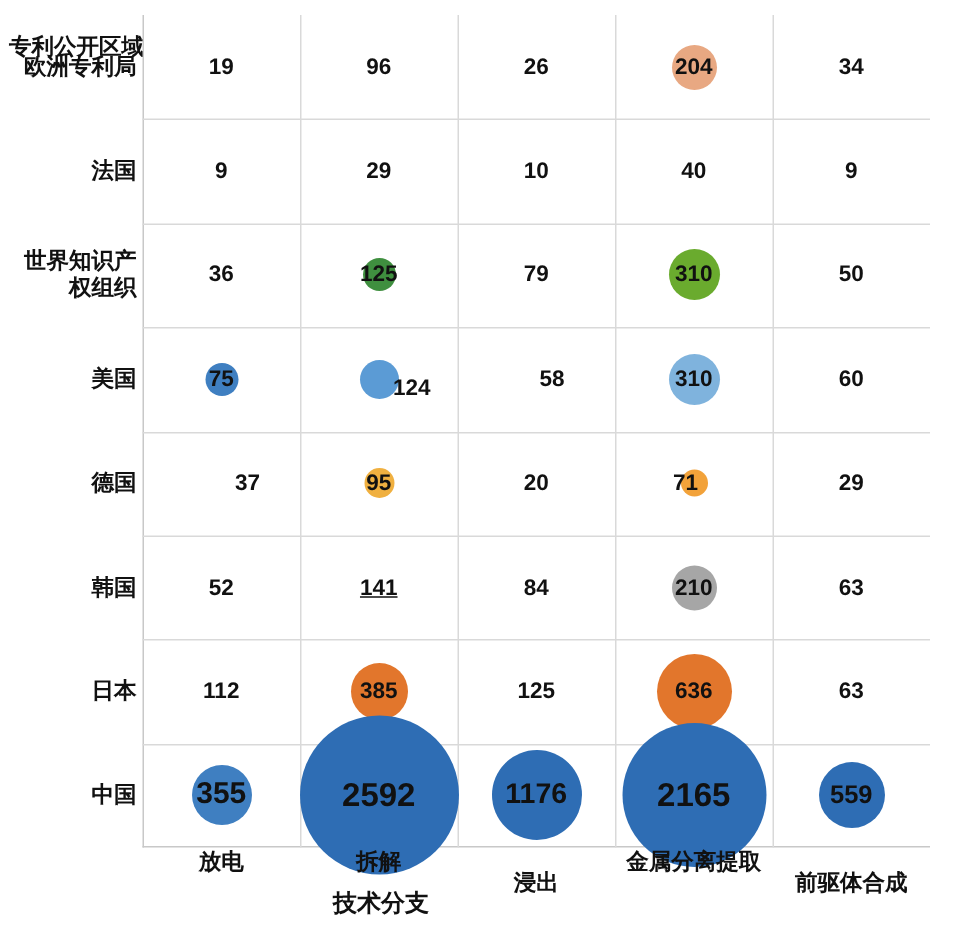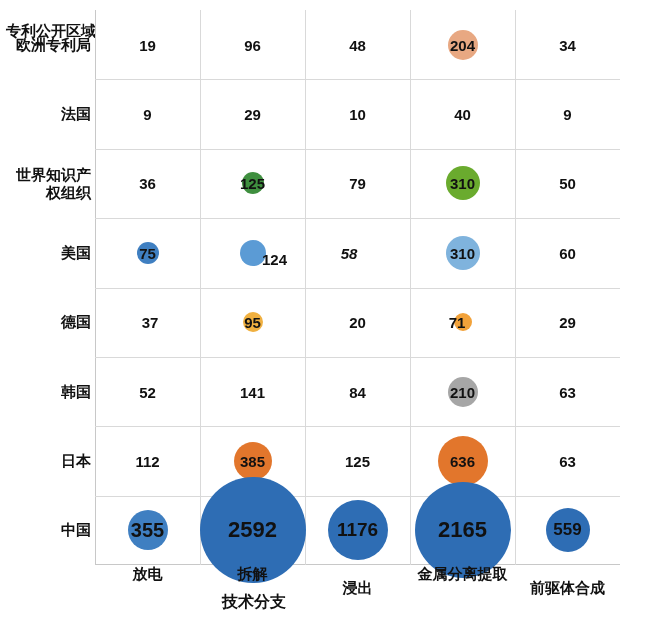--- a/index.html
+++ b/index.html
@@ -151,37 +151,37 @@
       <div class="bubble" style="left: 157.5px; top: 520.312px; width: 106px; height: 106px; background: rgb(46, 109, 180);"></div>
       <div class="value-label" style="left: 157.5px; top: 520.312px; font-size: 22px;">2592</div>
       <div class="bubble" style="left: 262.5px; top: 520.312px; width: 60px; height: 60px; background: rgb(46, 109, 180);"></div>
       <div class="value-label" style="left: 262.5px; top: 520.312px; font-size: 19px;">1176</div>
       <div class="bubble" style="left: 367.5px; top: 520.312px; width: 96px; height: 96px; background: rgb(46, 109, 180);"></div>
       <div class="value-label" style="left: 367.5px; top: 520.312px; font-size: 22px;">2165</div>
       <div class="bubble" style="left: 472.5px; top: 520.312px; width: 44px; height: 44px; background: rgb(46, 109, 180);"></div>
       <div class="value-label" style="left: 472.5px; top: 520.312px; font-size: 17px;">559</div>
       <div class="value-label" style="left: 52.5px; top: 34.6875px; font-size: 15px;">19</div>
       <div class="value-label" style="left: 157.5px; top: 34.6875px; font-size: 15px;">96</div>
-      <div class="value-label" style="left: 262.5px; top: 34.6875px; font-size: 15px;">48</div>
+      <div class="value-label" style="left: 262.5px; top: 34.6875px; font-size: 15px;">26</div>
       <div class="value-label" style="left: 472.5px; top: 34.6875px; font-size: 15px;">34</div>
       <div class="value-label" style="left: 52.5px; top: 104.062px; font-size: 15px;">9</div>
       <div class="value-label" style="left: 157.5px; top: 104.062px; font-size: 15px;">29</div>
       <div class="value-label" style="left: 262.5px; top: 104.062px; font-size: 15px;">10</div>
       <div class="value-label" style="left: 367.5px; top: 104.062px; font-size: 15px;">40</div>
       <div class="value-label" style="left: 472.5px; top: 104.062px; font-size: 15px;">9</div>
       <div class="value-label" style="left: 52.5px; top: 173.438px; font-size: 15px;">36</div>
       <div class="value-label" style="left: 262.5px; top: 173.438px; font-size: 15px;">79</div>
       <div class="value-label" style="left: 472.5px; top: 173.438px; font-size: 15px;">50</div>
-      <div class="value-label" style="left: 254px; top: 242.812px; font-size: 15px; font-style: italic;">58</div>
+      <div class="value-label" style="left: 273px; top: 242.812px; font-size: 15px;">58</div>
       <div class="value-label" style="left: 472.5px; top: 242.812px; font-size: 15px;">60</div>
-      <div class="value-label" style="left: 55px; top: 312.188px; font-size: 15px;">37</div>
+      <div class="value-label" style="left: 70px; top: 312.188px; font-size: 15px;">37</div>
       <div class="value-label" style="left: 262.5px; top: 312.188px; font-size: 15px; text-align: right;">20</div>
       <div class="value-label" style="left: 472.5px; top: 312.188px; font-size: 15px;">29</div>
       <div class="value-label" style="left: 52.5px; top: 381.562px; font-size: 15px; text-align: center;">52</div>
-      <div class="value-label" style="left: 157.5px; top: 381.562px; font-size: 15px;">141</div>
+      <div class="value-label" style="left: 157.5px; top: 381.562px; font-size: 15px; text-decoration: underline;">141</div>
       <div class="value-label" style="left: 262.5px; top: 381.562px; font-size: 15px;">84</div>
       <div class="value-label" style="left: 472.5px; top: 381.562px; font-size: 15px;">63</div>
       <div class="value-label" style="left: 52.5px; top: 450.938px; font-size: 15px;">112</div>
       <div class="value-label" style="left: 262.5px; top: 450.938px; font-size: 15px;">125</div>
       <div class="value-label" style="left: 472.5px; top: 450.938px; font-size: 15px;">63</div>
     </div>
 
   <div id="col-labels">
       <div class="col-label" style="left: 52.5px; top: 0px;">放电</div>
       <div class="col-label" style="left: 157.5px; top: 0px;">拆解</div>

